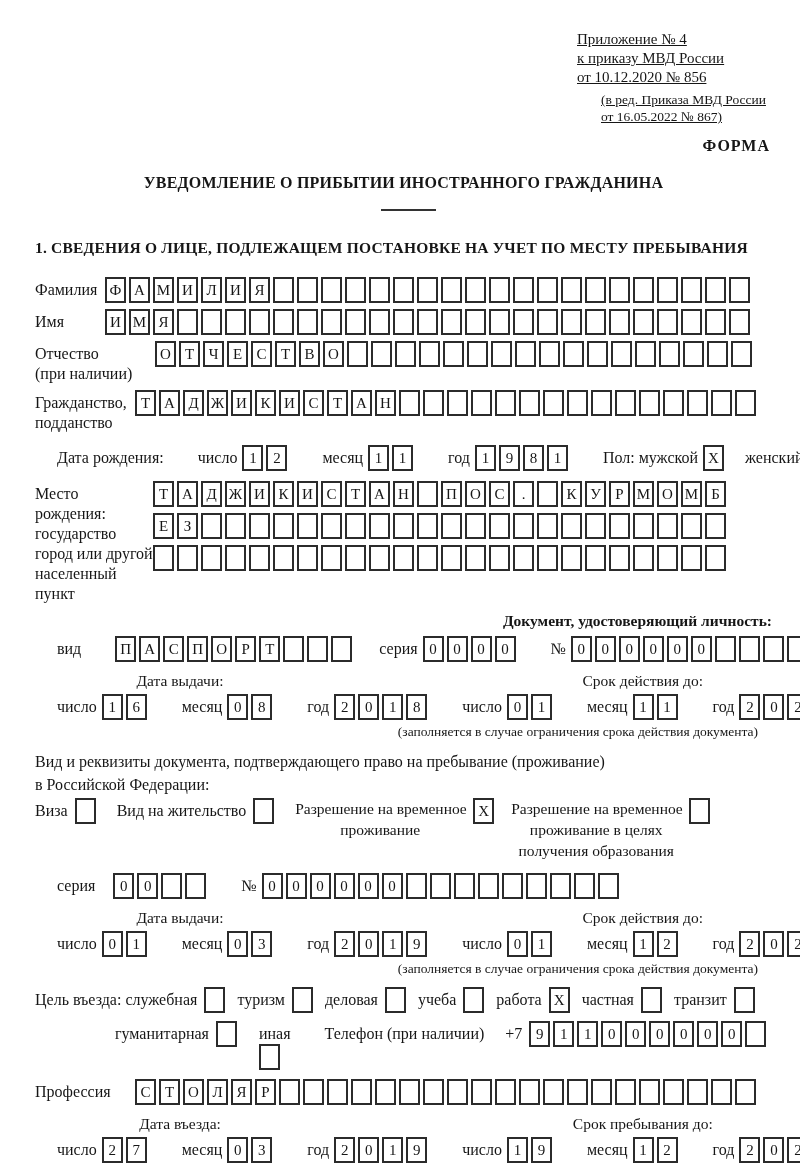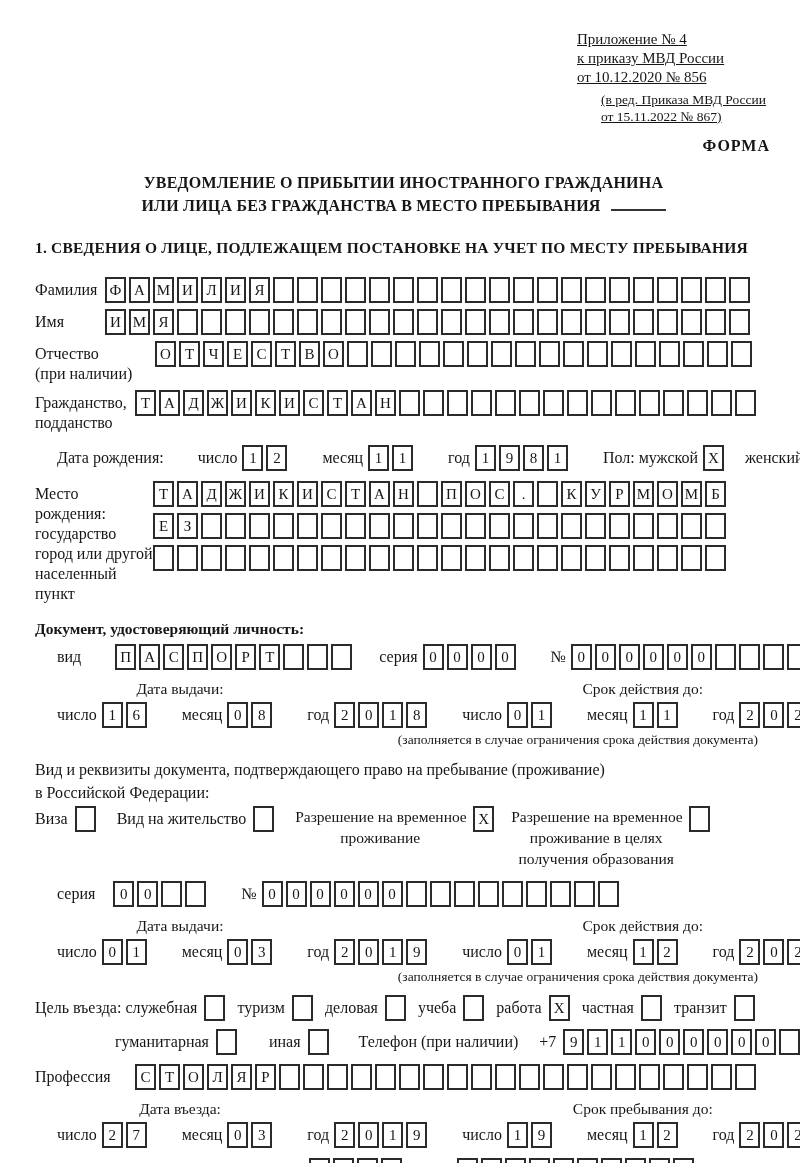--- a/index.html
+++ b/index.html
@@ -22,60 +22,60 @@
   }
   .cellrow{display:inline-block;white-space:nowrap;font-size:0;vertical-align:top;}
   .row{display:flex;align-items:flex-start;margin-top:6px;}
   .lbl{font-size:16px;line-height:20px;padding-top:3px;}
   .lblcol{flex:0 0 auto;}
   .w70{flex:0 0 70px;}
   .w100{flex:0 0 100px;}
   .w118{flex:0 0 118px;}
   .w120{flex:0 0 120px;}
   .stackrow{margin-top:6px;}
-  .center-bold{text-align:left;font-weight:bold;font-size:15.5px;margin-top:16px;}
+  .center-bold{text-align:right;font-weight:bold;font-size:15.5px;margin-top:8px;}
   
   .dg{display:flex;align-items:center;white-space:nowrap;}
   .dg .lbl{padding-top:0;margin-right:5px;margin-left:22px;}
   .dg .cellrow{margin-right:10px;}
   .date-two-col{display:flex;margin-top:10px;}
   .date-col-left{flex:0 0 390px;}
   .date-col-right{flex:0 0 auto;}
   .date-col-head{text-align:center;font-size:15.5px;margin-bottom:4px;}
   .footnote{font-size:13.5px;text-align:right;margin-top:4px;padding-right:14px;}
   .intro{font-size:16px;line-height:23px;margin-top:10px;}
   
   .optrow{display:flex;align-items:flex-start;margin-top:2px;}
   .opt{display:flex;align-items:flex-start;white-space:nowrap;}
   .opt .lbl{padding-top:3px;margin-right:7px;}
   .opt-col{text-align:center;font-size:15.5px;line-height:21px;width:170px;}
-  .gap10{margin-left:20px;} .gap14{margin-left:14px;} .gap18{margin-left:18px;}
+  .gap10{margin-left:10px;flex-direction:column;} .gap14{margin-left:14px;} .gap18{margin-left:18px;}
   .purpose{display:flex;align-items:flex-start;margin-top:10px;flex-wrap:nowrap;}
   .purpose .opt{margin-right:9px;}
 </style>
 </head>
 <body>
 
 <div class="page">
 
   <div class="hdr">
     <div>Приложение № 4</div>
     <div>к приказу МВД России</div>
     <div>от 10.12.2020 № 856</div>
     <div class="rev">
       <div>(в ред. Приказа МВД России</div>
-      <div>от 15.11.2022 № 867)</div>
+      <div>от 16.05.2022 № 867)</div>
     </div>
   </div>
 
   <div class="forma">ФОРМА</div>
 
   <div class="title">
     <div>УВЕДОМЛЕНИЕ О ПРИБЫТИИ ИНОСТРАННОГО ГРАЖДАНИНА</div>
-    <div><span>ИЛИ ЛИЦА БЕЗ ГРАЖДАНСТВА В МЕСТО ПРЕБЫВАНИЯ</span><span class="title-underline"></span></div>
+    <div><span class="title-underline"></span></div>
   </div>
 
   <div class="sec-head">1. СВЕДЕНИЯ О ЛИЦЕ, ПОДЛЕЖАЩЕМ ПОСТАНОВКЕ НА УЧЕТ ПО МЕСТУ ПРЕБЫВАНИЯ</div>
 
   <div class="row" style="margin-top:20px;">
     <div class="lbl lblcol w70">Фамилия</div>
     <span class="cellrow"><span class="cell">Ф</span><span class="cell">А</span><span class="cell">М</span><span class="cell">И</span><span class="cell">Л</span><span class="cell">И</span><span class="cell">Я</span><span class="cell"></span><span class="cell"></span><span class="cell"></span><span class="cell"></span><span class="cell"></span><span class="cell"></span><span class="cell"></span><span class="cell"></span><span class="cell"></span><span class="cell"></span><span class="cell"></span><span class="cell"></span><span class="cell"></span><span class="cell"></span><span class="cell"></span><span class="cell"></span><span class="cell"></span><span class="cell"></span><span class="cell"></span><span class="cell"></span></span>
   </div>
 
   <div class="row">

